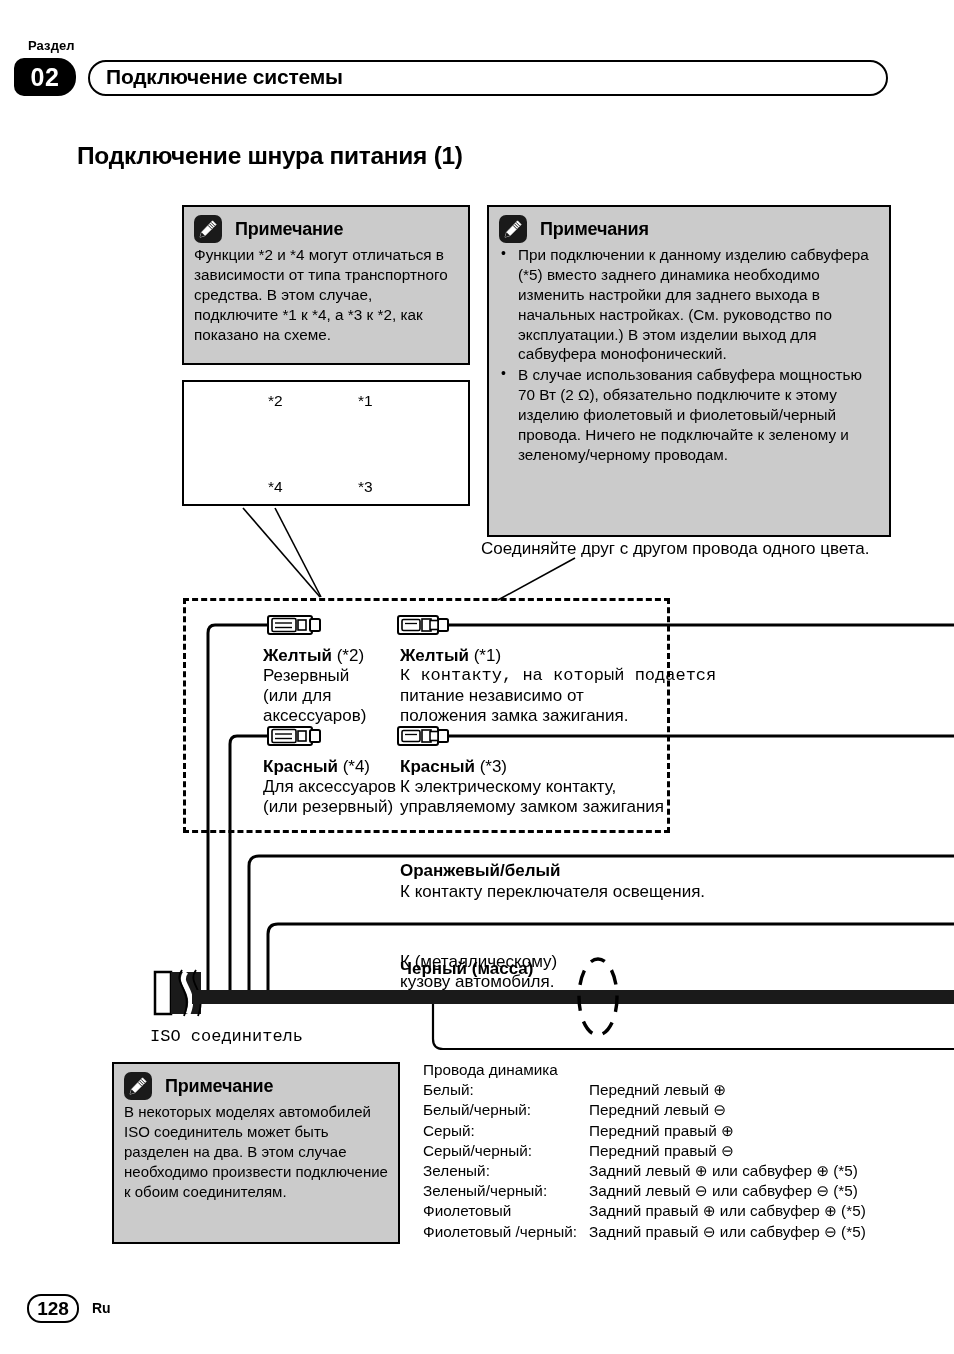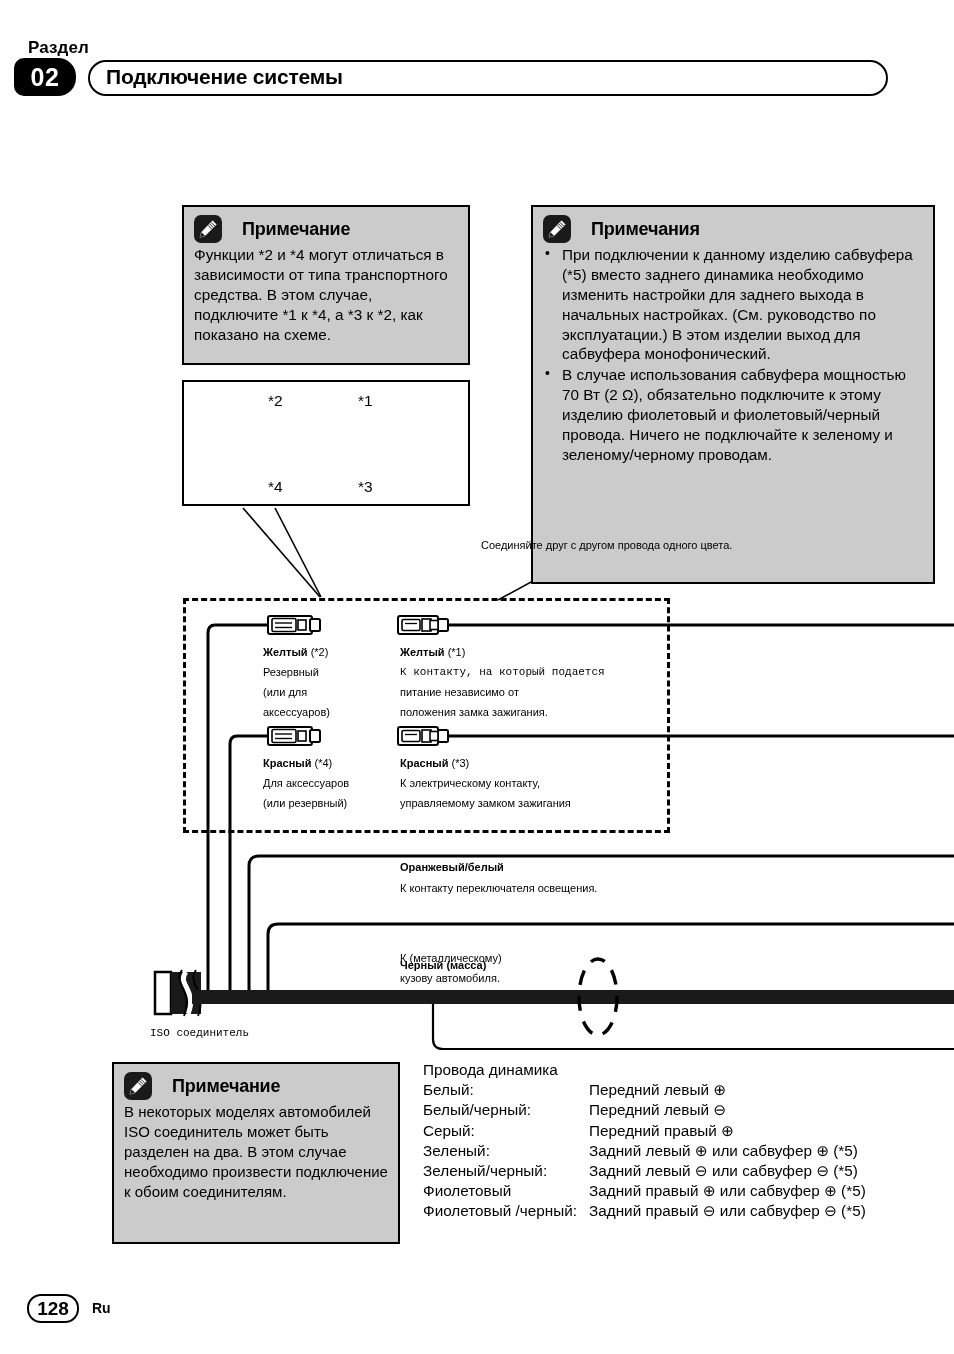--- a/index.html
+++ b/index.html
@@ -8,21 +8,21 @@
     background: #ffffff;
     font-family: "Liberation Sans", sans-serif;
     color: #000;
     overflow: hidden;
   }
   .page { position: relative; width: 954px; height: 1354px; }
 
   
   .section-label {
     position: absolute; left: 28px; top: 38px;
-    font-size: 17px; font-weight: bold; letter-spacing: .1px;
+    font-size: 13px; font-weight: bold; letter-spacing: .1px;
   }
   .section-num {
     position: absolute; left: 14px; top: 58px;
     width: 62px; height: 38px;
     background: #000; color: #fff;
     border-radius: 10px 18px 18px 10px;
     font-size: 25px; font-weight: bold;
     display: flex; align-items: center; justify-content: center;
     letter-spacing: .5px;
   }
@@ -40,21 +40,21 @@
     font-size: 24.5px; font-weight: bold; letter-spacing: -.3px;
   }
 
   
   .note-box {
     position: absolute;
     background: #cbcbcb;
     border: 2.2px solid #000;
   }
   .note-head {
-    display: flex; align-items: center; gap: 20px;
+    display: flex; align-items: center; gap: 13px;
     padding: 8px 10px 2px 10px;
   }
   .note-icon {
     width: 28px; height: 28px; flex: 0 0 28px;
     background: #1a1a1a; border-radius: 7px;
     position: relative;
   }
   .note-icon svg { position: absolute; left: 4px; top: 4px; }
   .note-title { font-size: 18px; font-weight: bold; letter-spacing: -.2px; }
   .note-body {
@@ -66,34 +66,34 @@
   .note-list li {
     position: relative; padding-left: 19px; margin-bottom: 1px;
     font-size: 15.3px; line-height: 1.30;
   }
   .note-list li::before {
     content: "\2022"; position: absolute; left: 2px; top: -1px;
     font-size: 14px;
   }
 
   #note-left  { left: 182px; top: 205px;  width: 288px; height: 160px; }
-  #note-right { left: 487px; top: 205px;  width: 404px; height: 379px; margin-left: 44px; }
+  #note-right { left: 487px; top: 205px;  width: 404px; height: 332px; }
   #note-bottom{ left: 112px; top: 1062px; width: 288px; height: 182px; }
   #note-bottom .note-body { font-size: 15px; line-height: 1.33; }
 
   
   #conn-box {
     position: absolute; left: 182px; top: 380px;
     width: 288px; height: 126px;
     border: 2.2px solid #000; background: #fff;
   }
   .star-lbl { position: absolute; font-size: 15.5px; font-weight: normal; }
 
   
-  .t { position: absolute; font-size: 11px; line-height: 1.30; white-space: nowrap; }
+  .t { position: absolute; font-size: 17px; line-height: 1.30; white-space: nowrap; }
   .t b { font-weight: bold; }
   .wire-title { font-weight: bold; }
 
   
   #dash-region {
     position: absolute; left: 183px; top: 598px;
     width: 487px; height: 235px;
     border: 3px dashed #000;
   }
 
@@ -125,20 +125,21 @@
 </style>
 </head>
 <body>
 
 <div class="page">
 
   <div class="section-label">Раздел</div>
   <div class="section-num">02</div>
   <div class="header-pill"></div>
   <div class="header-title">Подключение системы</div>
+  <div class="page-heading">Подключение шнура питания (1)</div>
 
   <svg id="art" viewBox="0 0 954 1354">
     <defs>
 
       <g id="term-female">
         <rect x="8" y="-9" width="44" height="18" rx="2" fill="#fff" stroke="#000" stroke-width="2"></rect>
         <rect x="0" y="-6" width="10" height="12" rx="1.5" fill="#fff" stroke="#000" stroke-width="2"></rect>
         <rect x="14" y="-5" width="8" height="10" fill="#fff" stroke="#000" stroke-width="1.6"></rect>
         <rect x="24" y="-6.5" width="24" height="13" rx="1.5" fill="#fff" stroke="#000" stroke-width="1.6"></rect>
         <line x1="28" y1="-2" x2="45" y2="-2" stroke="#000" stroke-width="1.4"></line>
@@ -335,20 +336,24 @@
         </tr>
         <tr>
           <td class="col1">Белый/черный:</td>
           <td>Передний левый ⊖</td>
         </tr>
         <tr>
           <td class="col1">Серый:</td>
           <td>Передний правый ⊕</td>
         </tr>
         <tr>
+          <td class="col1">Серый/черный:</td>
+          <td>Передний правый ⊖</td>
+        </tr>
+        <tr>
           <td class="col1">Зеленый:</td>
           <td>Задний левый ⊕ или сабвуфер ⊕ (*5)</td>
         </tr>
         <tr>
           <td class="col1">Зеленый/черный:</td>
           <td>Задний левый ⊖ или сабвуфер ⊖ (*5)</td>
         </tr>
         <tr>
           <td class="col1">Фиолетовый</td>
           <td>Задний правый ⊕ или сабвуфер ⊕ (*5)</td>

